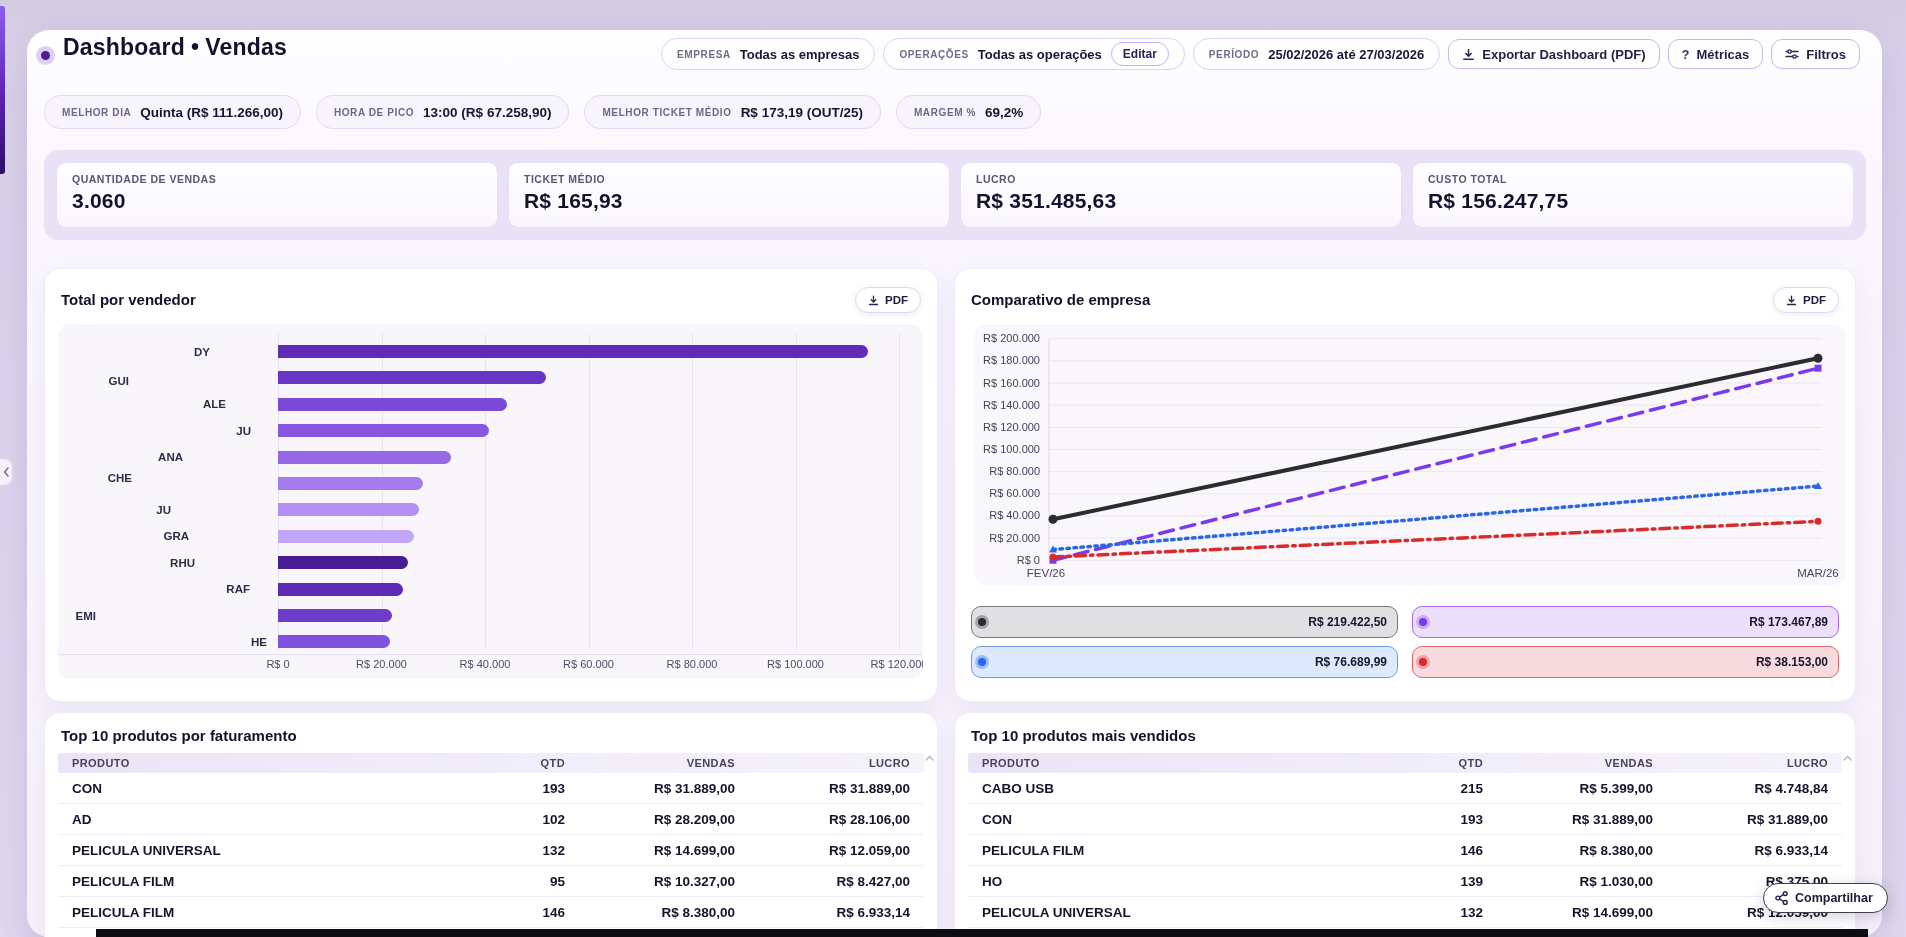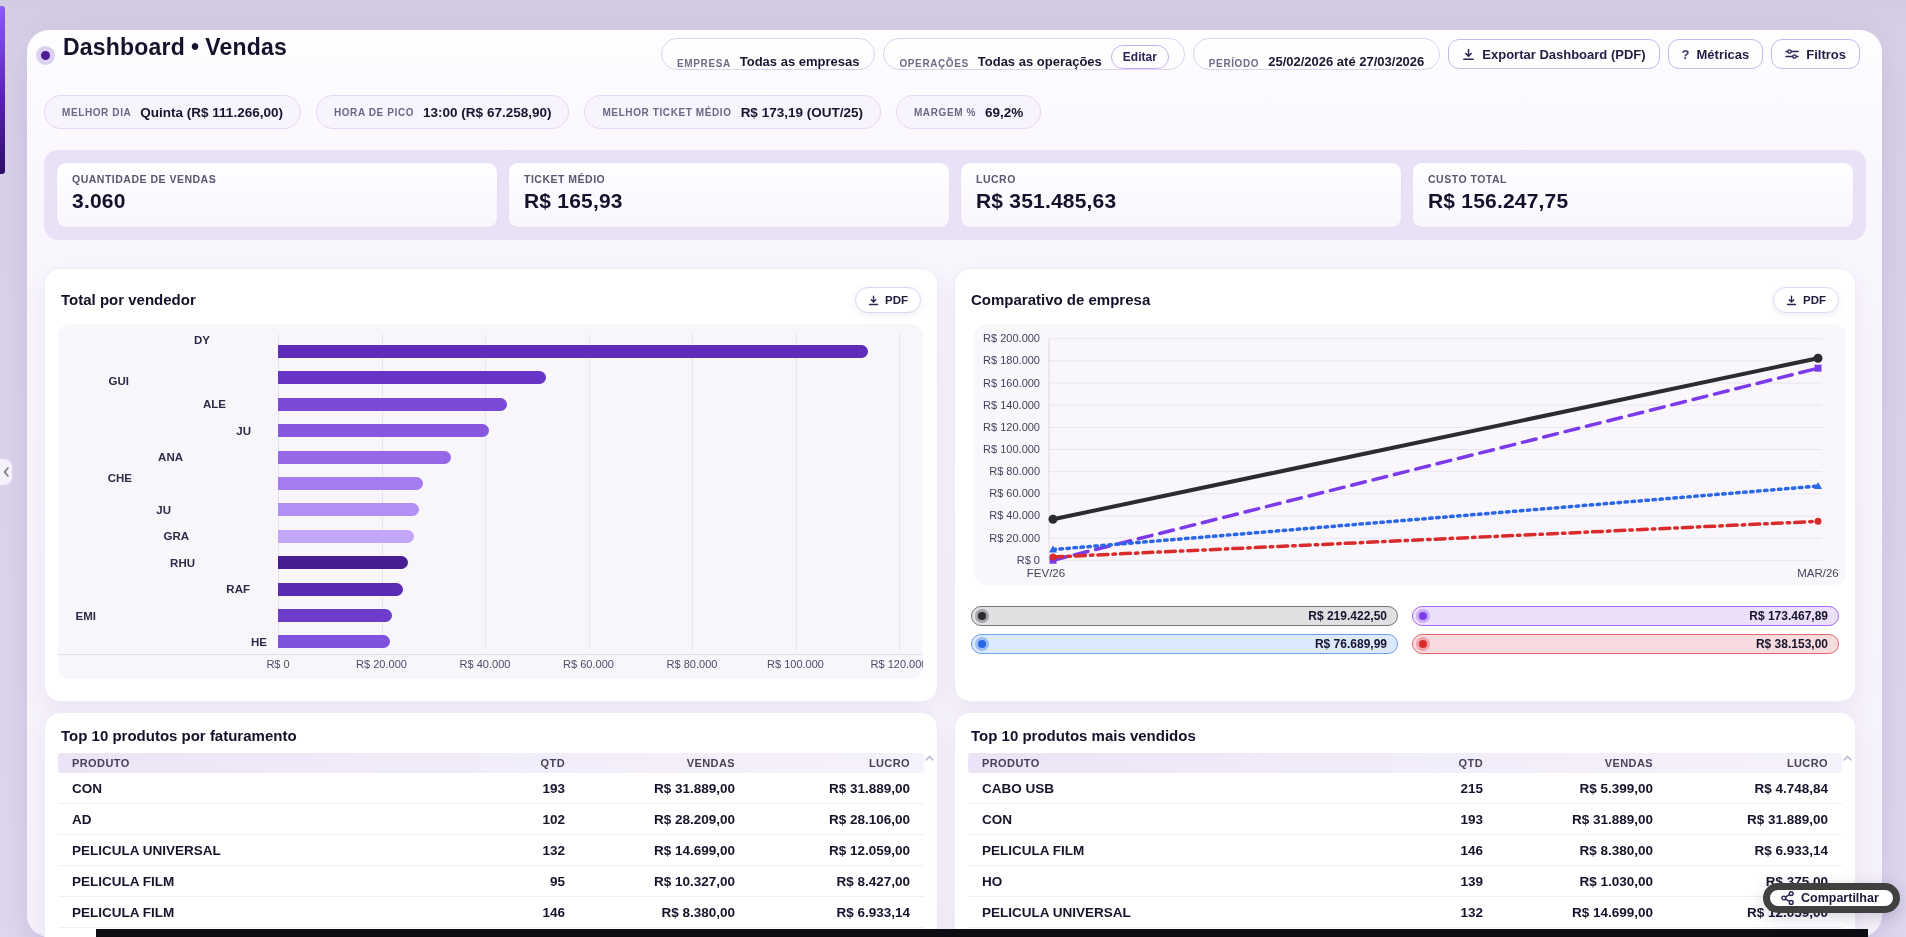--- a/index.html
+++ b/index.html
@@ -20,21 +20,21 @@
       box-shadow:0 14px 40px rgba(70,50,130,.14);}
 
   
   .title-dot{position:absolute;left:9px;top:16px;width:19px;height:19px;border-radius:50%;
       background:#ddd1f2;display:flex;align-items:center;justify-content:center;}
   .title-dot .inner{width:9px;height:9px;border-radius:50%;background:#4c1d95;}
   h1.page-title{position:absolute;left:36px;top:4px;margin:0;font-size:23px;font-weight:800;color:#14112b;letter-spacing:.2px;}
   h1.page-title .sep{margin:0 6px;}
 
   .hdr-chips{position:absolute;right:22px;top:8px;display:flex;gap:8px;align-items:center;}
-  .chip-sm{display:inline-flex;align-items:flex-end;gap:9px;height:30px;padding:0 15px;border:1px solid #ddd3f0;
+  .chip-sm{display:inline-flex;align-items:center;gap:9px;height:30px;padding:0 15px;border:1px solid #ddd3f0;
       border-radius:16px;background:rgba(255,255,255,.55);cursor:pointer;white-space:nowrap;}
   .chip-sm .lbl{font-size:10px;font-weight:700;color:#6f6b88;letter-spacing:.6px;}
   .chip-sm .val{font-size:13px;font-weight:700;color:#1a1633;}
   .edit-pill{display:inline-flex;align-items:center;height:22px;padding:0 11px;border:1px solid #c9aef2;
       border-radius:12px;background:#fff;font-size:12px;font-weight:700;color:#2d2356;cursor:pointer;}
   .btn{display:inline-flex;align-items:center;gap:7px;height:30px;padding:0 13px;border:1.5px solid #c9b7ec;
       border-radius:11px;background:rgba(255,255,255,.7);font-family:inherit;font-size:13px;font-weight:700;
       color:#241e45;cursor:pointer;white-space:nowrap;}
   .btn .qmark{font-size:13px;font-weight:700;color:#3c3566;}
 
@@ -69,41 +69,41 @@
   .plotbox{position:absolute;left:13px;top:55px;width:865px;height:355px;background:#f8f6fb;border-radius:12px;overflow:hidden;}
   .vgrid{position:absolute;top:10px;height:316px;width:1px;background:#e8e3f1;}
   .baseline{position:absolute;left:0;top:330px;width:100%;height:1px;background:#e4dff0;}
   .hbar{position:absolute;height:13px;border-radius:0 7px 7px 0;}
   .bar-lbl{position:absolute;height:13px;display:flex;align-items:center;font-size:11.5px;font-weight:700;color:#2e2a47;}
   .xtick{position:absolute;top:334px;font-size:11px;color:#4f4b66;transform:translateX(-50%);white-space:nowrap;}
 
   
   .plotbox2{position:absolute;left:19px;top:55px;width:872px;height:261px;background:#f9f7fc;border-radius:12px;}
   .legend-grid{position:absolute;left:16px;top:337px;width:868px;display:grid;grid-template-columns:1fr 1fr;gap:8px 14px;}
-  .lchip{display:flex;align-items:center;height:20px;border-radius:10px;padding:0 10px 0 3px;border:1px solid;
+  .lchip{display:flex;align-items:center;height:32px;border-radius:10px;padding:0 10px 0 3px;border:1px solid;
       box-sizing:border-box;cursor:pointer;}
   .lchip .dot-o{width:14px;height:14px;border-radius:50%;display:flex;align-items:center;justify-content:center;}
   .lchip .dot-i{width:8px;height:8px;border-radius:50%;}
   .lchip .lval{margin-left:auto;font-size:12px;font-weight:800;color:#17142e;}
 
   
   .tbl{position:absolute;left:13px;right:13px;top:40px;}
   .tbl-header{display:flex;height:20px;align-items:center;border-radius:3px;
       background:linear-gradient(90deg,#ebe4f6 0%,#f2edfa 55%,#f6f2fb 100%);
       font-size:11px;font-weight:700;color:#474259;letter-spacing:.4px;}
   .tbl-row{display:flex;height:30px;align-items:center;border-bottom:1px solid #f0edf6;
       font-size:13.5px;font-weight:600;color:#16132b;background:#fff;}
   .c-prod{flex:1;padding-left:14px;text-align:left;}
   .c-qtd{width:70px;text-align:right;}
   .c-ven{width:170px;text-align:right;}
   .c-luc{width:175px;text-align:right;padding-right:14px;}
   .scroll-up{position:absolute;top:42px;right:3px;color:#b3abc9;}
 
   
-  .share-btn{position:absolute;left:1763px;top:883px;height:30px;padding:0 14px 0 11px;background:#fff;border:7px solid #404040;
+  .share-btn{position:absolute;left:1763px;top:883px;height:30px;padding:0 14px 0 11px;background:#fff;border:1px solid #404040;
       border-radius:16px;box-shadow:0 4px 16px rgba(40,30,80,.20);display:flex;gap:7px;align-items:center;
       font-family:inherit;font-size:12.5px;font-weight:700;color:#1d1838;z-index:40;cursor:pointer;}
   .bottom-bar{position:absolute;left:96px;top:929px;width:1772px;height:8px;background:#0c0c13;z-index:50;}
 
   svg.icon{display:block;}
 </style>
 </head>
 <body>
 
 <div id="screen">
@@ -213,21 +213,21 @@
           <div class="xtick" style="left: 427px;">R$ 40.000</div>
           <div class="vgrid" style="left: 530.5px;"></div>
           <div class="xtick" style="left: 530.5px;">R$ 60.000</div>
           <div class="vgrid" style="left: 634px;"></div>
           <div class="xtick" style="left: 634px;">R$ 80.000</div>
           <div class="vgrid" style="left: 737.5px;"></div>
           <div class="xtick" style="left: 737.5px;">R$ 100.000</div>
           <div class="vgrid" style="left: 841px;"></div>
           <div class="xtick" style="left: 841px;">R$ 120.000</div>
           <div class="baseline"></div>
-          <div class="bar-lbl" style="top: 9px; right: 713px;">DY</div>
+          <div class="bar-lbl" style="top: 21px; right: 713px;">DY</div>
           <div class="hbar" style="top: 21px; left: 220px; width: 590px; background: rgb(94, 44, 184);"></div>
           <div class="bar-lbl" style="top: 50px; right: 794px;">GUI</div>
           <div class="hbar" style="top: 47.4px; left: 220px; width: 268px; background: rgb(105, 53, 198);"></div>
           <div class="bar-lbl" style="top: 73.8px; right: 697px;">ALE</div>
           <div class="hbar" style="top: 73.8px; left: 220px; width: 229px; background: rgb(122, 73, 214);"></div>
           <div class="bar-lbl" style="top: 100.2px; right: 672px;">JU</div>
           <div class="hbar" style="top: 100.2px; left: 220px; width: 211px; background: rgb(135, 88, 223);"></div>
           <div class="bar-lbl" style="top: 126.6px; right: 740px;">ANA</div>
           <div class="hbar" style="top: 126.6px; left: 220px; width: 173px; background: rgb(150, 104, 232);"></div>
           <div class="bar-lbl" style="top: 147px; right: 791px;">CHE</div>

